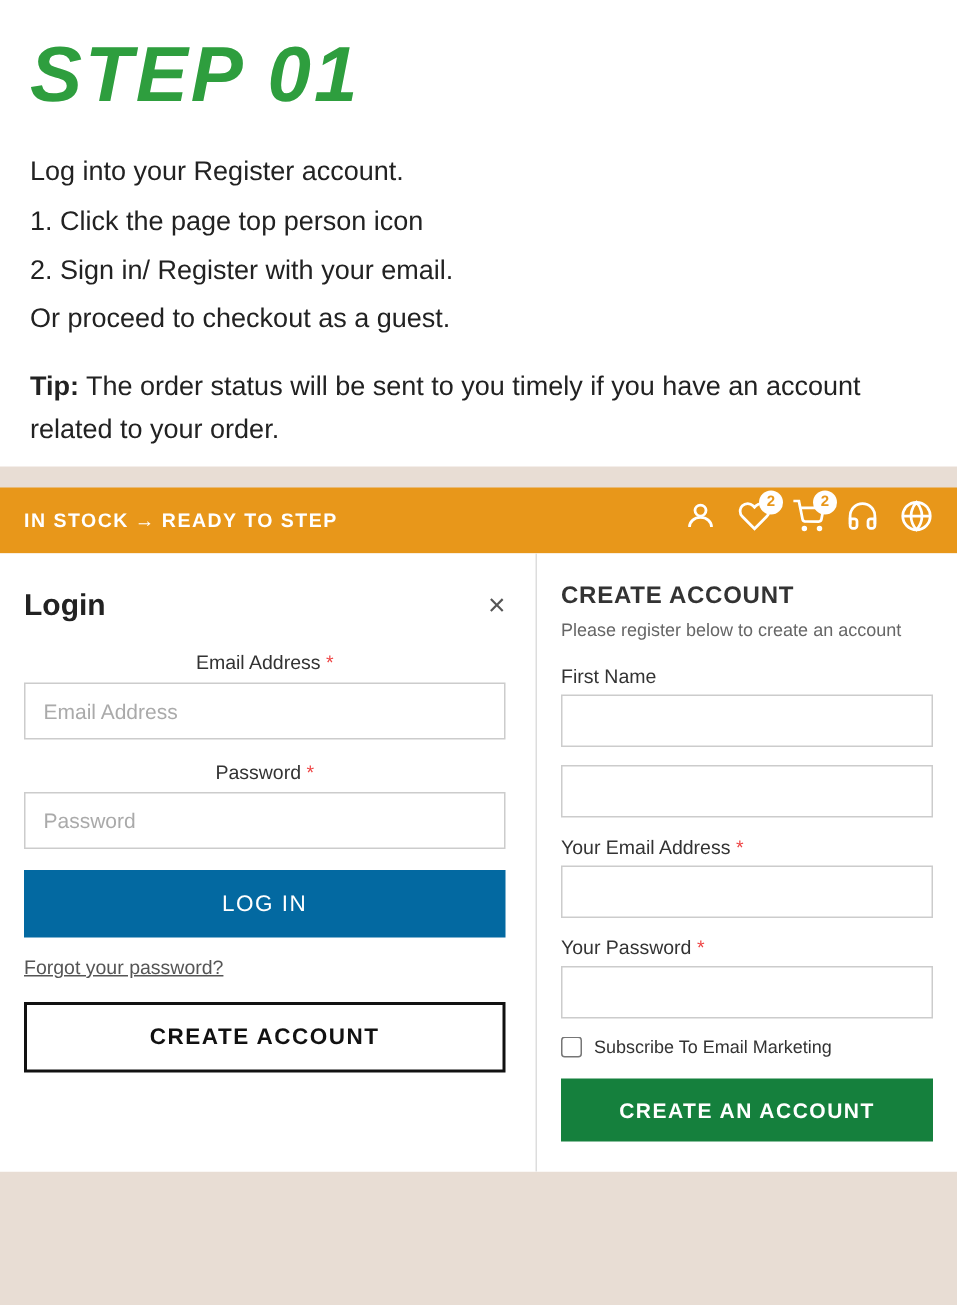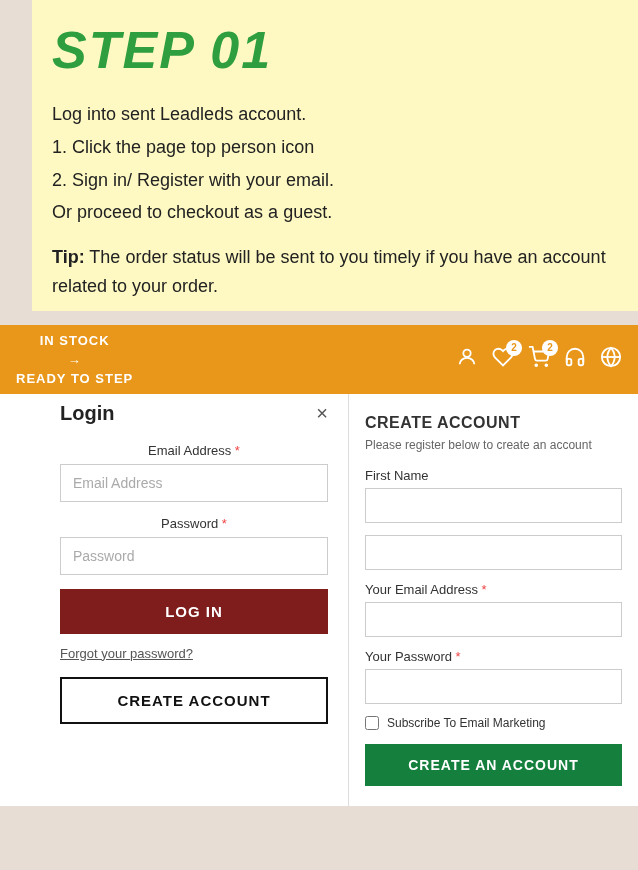--- a/index.html
+++ b/index.html
@@ -6,23 +6,22 @@
     body {
       font-family: Arial, sans-serif;
       background: #e8ddd4;
       width: 638px;
       min-height: 870px;
       overflow-x: hidden;
     }
 
     
     .top-section {
-      background: #fef9c3;
+      background: #ffffff;
       padding: 20px 20px 10px 20px;
-      margin-left: 32px;
     }
 
     .step-title {
       font-size: 52px;
       font-weight: 900;
       color: #2e9e3e;
       letter-spacing: 2px;
       margin-bottom: 20px;
       font-style: italic;
     }
@@ -60,21 +59,20 @@
     }
 
     .banner-text {
       color: #fff;
       font-size: 13px;
       font-weight: bold;
       letter-spacing: 1px;
       display: flex;
       align-items: center;
       gap: 4px;
-      flex-direction: column;
     }
 
     .banner-icons {
       display: flex;
       align-items: center;
       gap: 14px;
       margin-left: auto;
     }
 
     .banner-icon-wrap {
@@ -102,25 +100,24 @@
 
     
     .forms-section {
       background: #fff;
       display: flex;
       width: 100%;
     }
 
     
     .login-panel {
-      width: 305px;
-      padding: 8px 20px 20px 16px;
+      width: 358px;
+      padding: 24px 20px 20px 16px;
       border-right: 1px solid #ddd;
       background: #fff;
-      margin-left: 44px;
     }
 
     .login-header {
       display: flex;
       justify-content: space-between;
       align-items: center;
       margin-bottom: 18px;
     }
 
     .login-title {
@@ -159,26 +156,26 @@
       outline: none;
       margin-bottom: 14px;
     }
 
     .form-input::placeholder {
       color: #aaa;
     }
 
     .login-btn {
       width: 100%;
-      background: #7f1d1d;
+      background: #0369a1;
       color: #fff;
       border: none;
       padding: 14px;
       font-size: 15px;
-      font-weight: bold;
+      font-weight: normal;
       letter-spacing: 1px;
       cursor: pointer;
       margin-bottom: 12px;
     }
 
     .forgot-link {
       display: block;
       text-align: left;
       font-size: 13px;
       color: #555;
@@ -276,21 +273,21 @@
       stroke-width: 2;
     }
   </style>
 </head>
 <body>
 
 <div class="top-section">
   <div class="step-title">STEP 01</div>
 
   <div class="description">
-    <p>Log into sent Leadleds account.</p>
+    <p>Log into your Register account.</p>
     <p>1. Click the page top person icon</p>
     <p>2. Sign in/ Register with your email.</p>
     <p>Or proceed to checkout as a guest.</p>
   </div>
 
   <div class="tip-section">
     <span class="tip-label">Tip:</span>
     <span>The order status will be sent to you timely if you have an account related to your order.</span>
   </div>
 </div>

